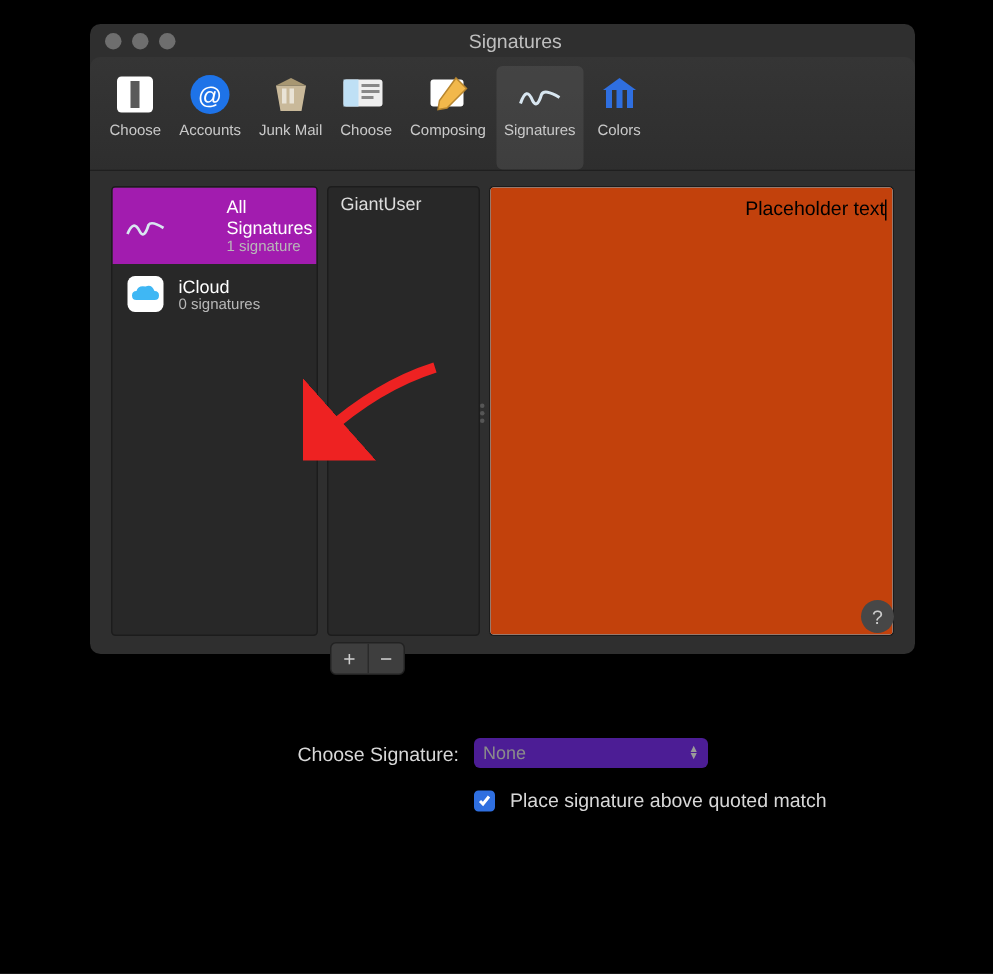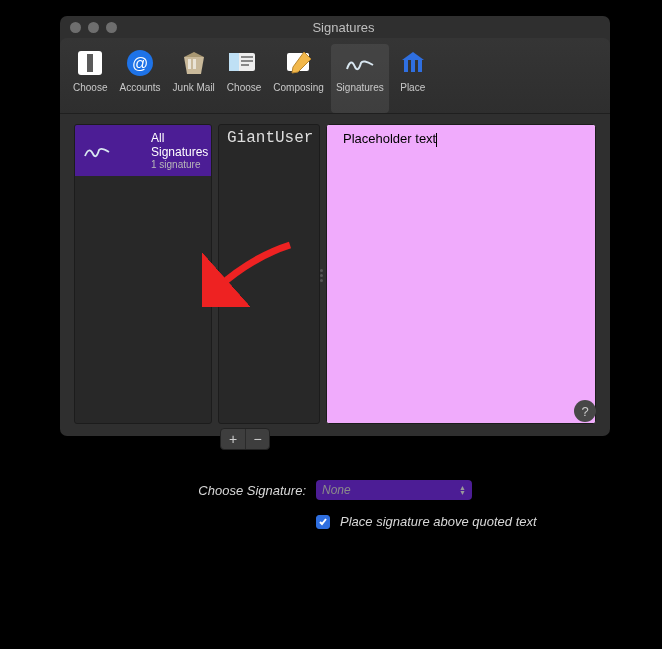--- a/index.html
+++ b/index.html
@@ -23,39 +23,39 @@
   .tb-item.selected { background: rgba(255,255,255,0.08); }
   .tb-ico { width:34px; height:34px; display:flex; align-items:center; justify-content:center; margin-bottom:2px; }
   .tb-lbl { font-size:10px; color:#c9c9c9; white-space:nowrap; }
   .body { position:relative; padding:10px 14px 14px 14px; height:calc(100% - 98px); }
   .cols { display:flex; gap:6px; height:300px; }
   .col { background:#282828; border:1px solid #1c1c1c; border-radius:3px; overflow:hidden; }
   .col1 { width:138px; }
   .col2 { width:102px; }
   .col3 { flex:1; background:#fff; }
   .sel-row { padding:6px 8px; display:flex; gap:8px; align-items:center;}
-  .sel-row.sel { background:#4c1d95;gap:40px; }
+  .sel-row.sel { background:#a21caf;gap:40px; }
   .row-ico { width:28px; height:28px; flex-shrink:0; display:flex; align-items:center; justify-content:center;}
   .row-txt .t { color:#fff; font-size:12px; font-weight:500; }
   .row-txt .s { color:#b8b8b8; font-size:10px; }
-  .sig-item { padding:4px 8px; color:#ddd; font-size:16px;font-family:Liberation Mono, monospace; }
-  .editor { width:100%; height:100%; background:#f0abfc; color:#000; font-size:13px; padding:6px 16px; position:relative;}
+  .sig-item { padding:4px 8px; color:#ddd; font-size:12px; }
+  .editor { width:100%; height:100%; background:#c2410c; color:#000; font-size:13px; padding:6px 4px; position:relative;text-align:right;}
   .caret { display:inline-block; width:1px; height:14px; background:#000; vertical-align:middle; margin-left:0px;}
   .handles { position:absolute; top:50%; transform:translateY(-50%); width:5px; height:22px; display:flex; flex-direction:column; justify-content:center; gap:2px; }
   .handles span{ width:3px;height:3px;background:#565656;border-radius:50%; }
   .h1 { left:152px; } .h2 { left:260px; }
   .underrow { display:flex; margin-top:4px; }
   .plusminus { margin-left:146px; display:flex; background:#3e3e3e; border:1px solid #222; border-radius:4px; overflow:hidden;}
   .pm-btn { width:24px; height:20px; display:flex; align-items:center; justify-content:center; color:#cfcfcf; font-size:14px; }
   .pm-btn + .pm-btn { border-left:1px solid #2a2a2a;}
   .matchfont { margin-left:auto; display:flex; align-items:center; gap:6px; color:#d8d8d8; font-size:12px; padding-right:6px;}
   .chk { width:14px; height:14px; border-radius:3px; border:1px solid #555; background:#3a3a3a; display:flex; align-items:center;justify-content:center;}
   .chk.on { background:#2f6fe0; border-color:#2f6fe0;}
   .chk.on svg { display:block;} .chk svg{display:none;}
-  .bottom { margin-top:30px;font-style:italic; }
+  .bottom { margin-top:42px; }
   .frow { display:flex; align-items:center; gap:10px; margin-bottom:14px; }
   .frow .lbl { width:232px; text-align:right; color:#d8d8d8; font-size:13px;}
   .select { width:156px; height:20px; background:#4c1d95; border-radius:4px; display:flex; align-items:center; padding:0 6px; color:#8b8b8b; font-size:12px; justify-content:space-between;}
   .sel-arrows{ display:flex; flex-direction:column; line-height:5px; font-size:7px; color:#9a9a9a;}
   .helpbtn { position:absolute; right:14px; bottom:14px; width:22px;height:22px;border-radius:50%;background:#474747;display:flex;align-items:center;justify-content:center;color:#ccc;font-size:13px;}
   .arrow { position:absolute; left:142px; top:123px; pointer-events:none; }
 </style>
 </head>
 <body>
 
@@ -131,39 +131,51 @@
     </div>
     <div class="tb-item">
       <div class="tb-ico">
         <svg width="30" height="30">
             <path d="M15 4 L26 12 L15 12 L4 12 Z" fill="#2f6fe0"></path>
             <rect x="6" y="12" width="4" height="12" fill="#2f6fe0"></rect>
             <rect x="13" y="12" width="4" height="12" fill="#2f6fe0"></rect>
             <rect x="20" y="12" width="4" height="12" fill="#2f6fe0"></rect>
           </svg>
       </div>
-      <div class="tb-lbl">Place</div>
+      <div class="tb-lbl">Colors</div>
     </div>
   </div>
 
   <div class="body">
     <div class="cols">
 
       <div class="col col1">
         <div class="sel-row sel">
           <div class="row-ico">
             <svg width="28" height="22">
                 <path d="M2 16 Q 6 6 10 14 Q 13 20 16 10 Q 18 7 26 12" stroke="#d8e6f0" stroke-width="1.8" fill="none"></path>
               </svg>
           </div>
           <div class="row-txt">
             <div class="t">All Signatures</div>
             <div class="s">1 signature</div>
           </div>
         </div>
+        <div class="sel-row">
+          <div class="row-ico">
+            <svg width="26" height="26">
+                <rect x="1" y="1" width="24" height="24" rx="5" fill="#fff"></rect>
+                <path d="M7 17 Q4 17 4 14 Q4 11 7 11 Q8 7 13 8 Q17 6 19 11 Q22 11 22 14 Q22 17 19 17 Z" fill="#3fb7f4"></path>
+              </svg>
+          </div>
+          <div class="row-txt">
+            <div class="t">iCloud</div>
+            <div class="s">0 signatures</div>
+          </div>
+        </div>
       </div>
 
       <div class="col col2">
         <div class="sig-item">GiantUser</div>
       </div>
 
       <div class="col col3">
         <div class="editor">
           <span>Placeholder text</span><span class="caret"></span>
         </div>
@@ -196,21 +208,21 @@
           <span class="sel-arrows">▲<br>▼</span>
         </div>
       </div>
       <div class="frow">
         <div class="lbl"></div>
         <div class="chk on">
           <svg width="10" height="10">
               <path d="M2 5 L4 7 L8 2" stroke="#fff" stroke-width="2" fill="none"></path>
             </svg>
         </div>
-        <span style="font-size:13px;">Place signature above quoted text</span>
+        <span style="font-size:13px;">Place signature above quoted match</span>
       </div>
     </div>
 
     <div class="helpbtn">
       <span>?</span>
     </div>
 
     <svg class="arrow" width="100" height="70">
       <defs>
           <marker id="ah" markerWidth="12" markerHeight="12" refX="2" refY="6" orient="auto">

